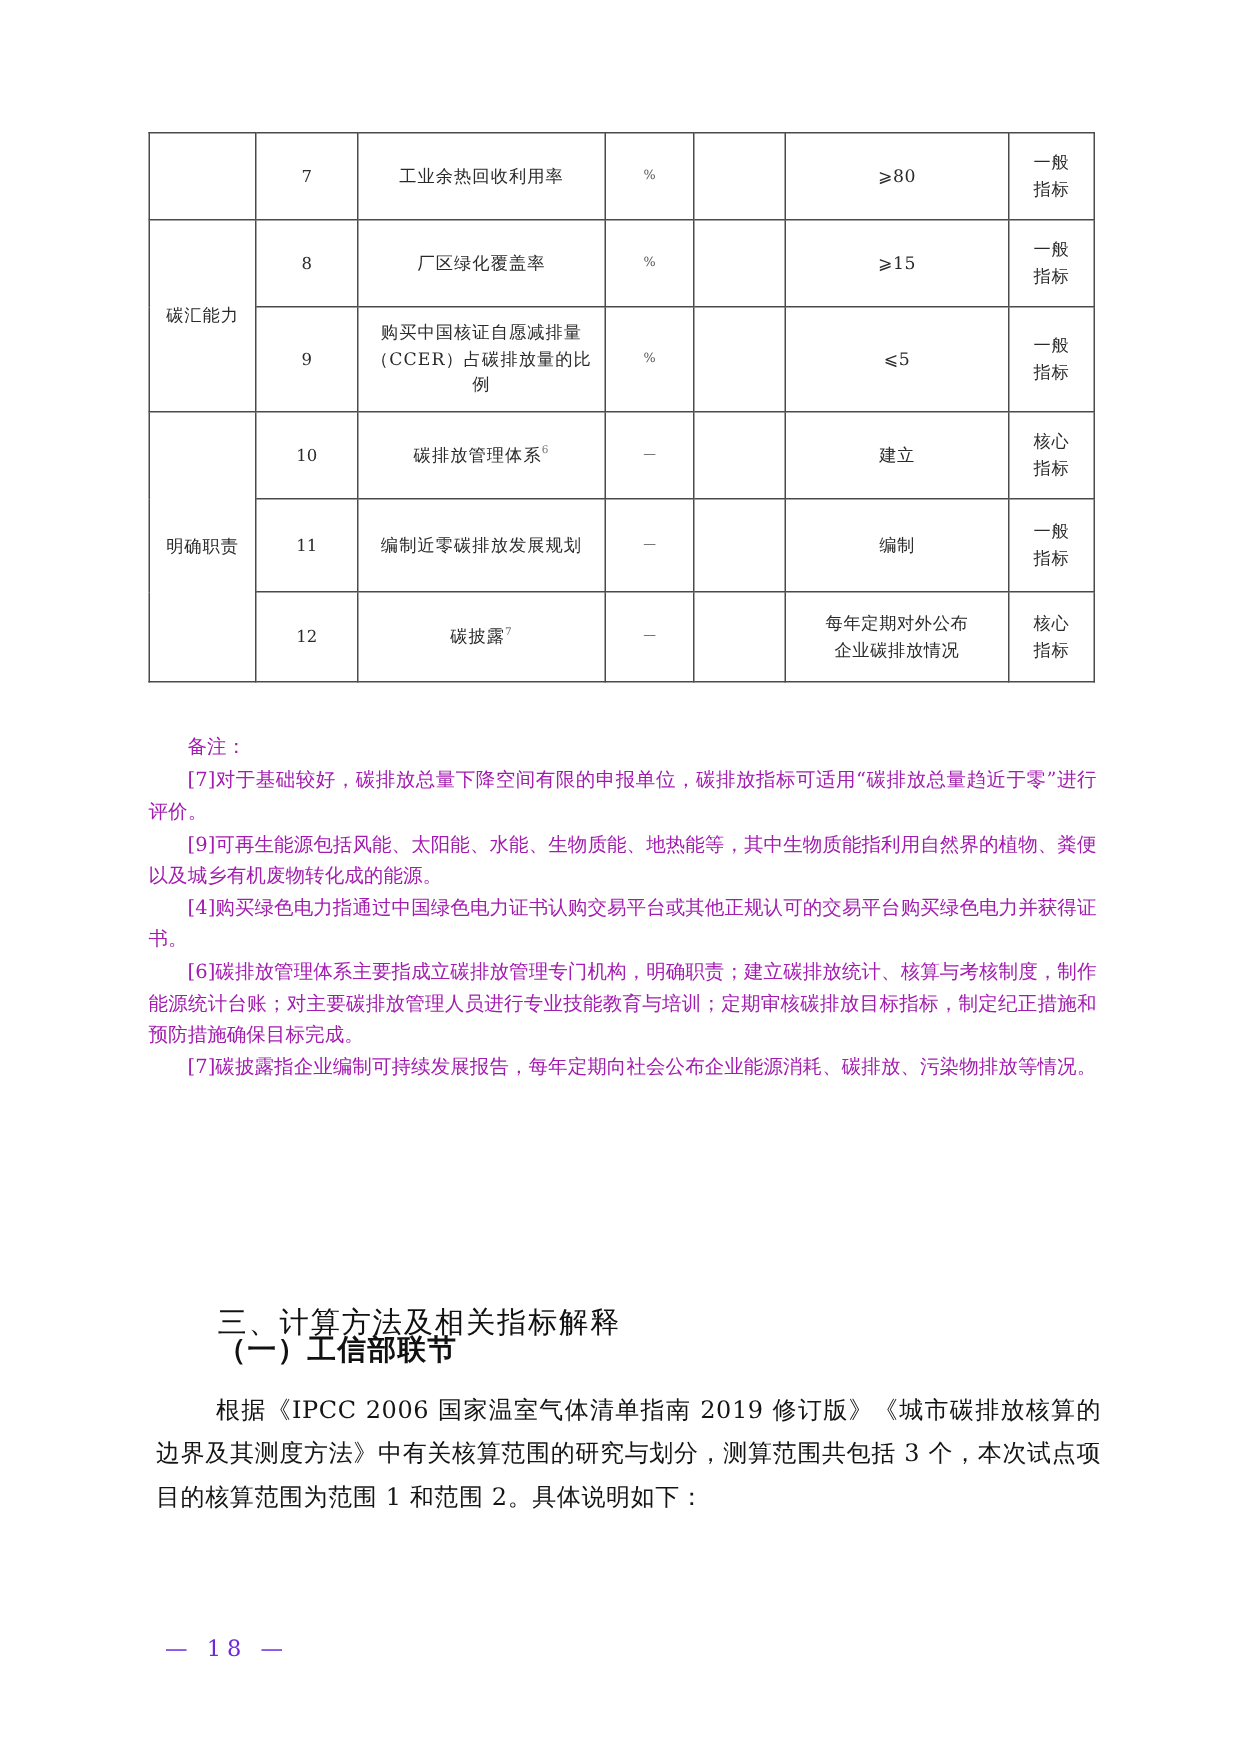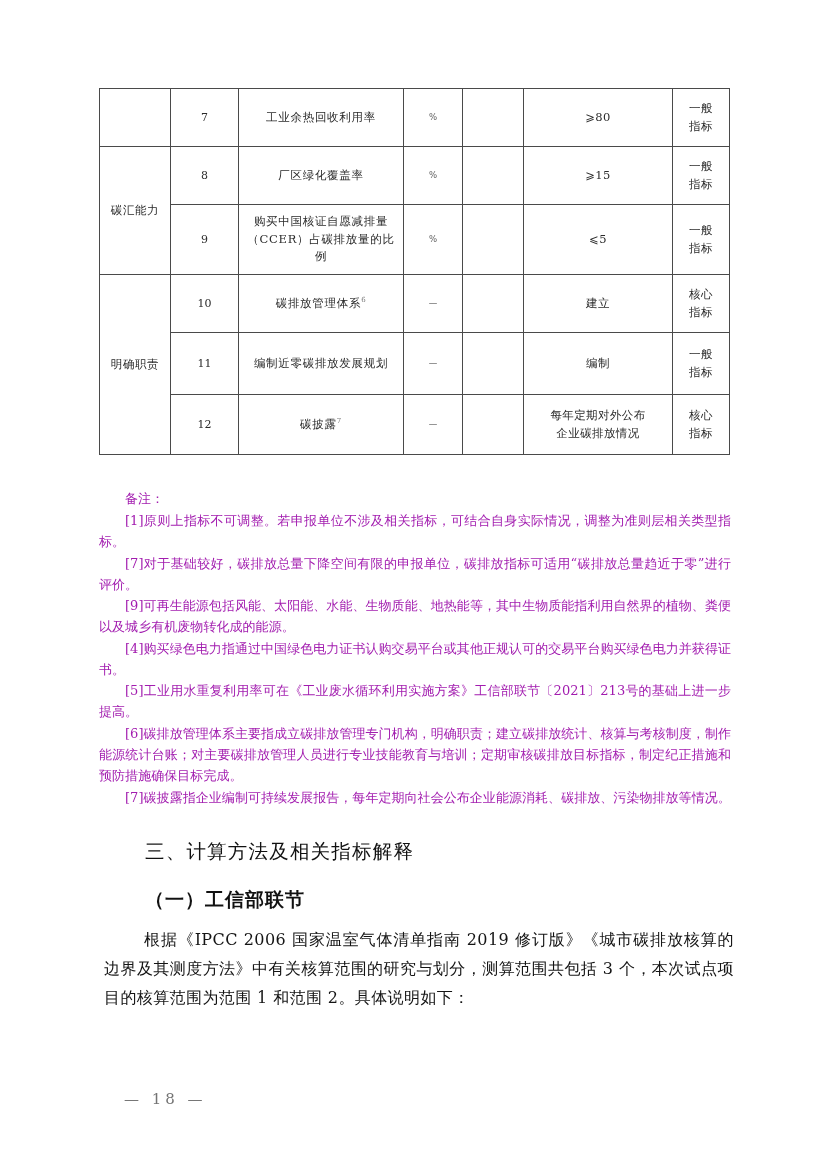--- a/index.html
+++ b/index.html
@@ -102,21 +102,21 @@
   
   .h-sec {
     position: absolute;
     left: 145px;
     font-family: "DejaVu Sans", "Liberation Sans", sans-serif;
     font-size: 19.5px;
     font-weight: 500;
     letter-spacing: 1.2px;
     color: #111;
   }
-  #heading-3 { top: 838px; }
+  #heading-3 { top: 868px; }
   #heading-3-1 {
     top: 887px;
     left: 145px;
     font-weight: 700;
     font-size: 19px;
     letter-spacing: 1px;
   }
 
   
   .body-para {
@@ -133,23 +133,22 @@
     font-family: "DejaVu Serif", "Liberation Serif", serif;
   }
 
   
   .footer {
     position: absolute;
     left: 110px;
     top: 1090px;
     font-size: 15px;
     letter-spacing: 4px;
-    color: #737373;
-    font-family: "DejaVu Serif", "Liberation Serif", serif;
-    margin-left: 14px;
+    color: #6d28d9;
+    font-family: "DejaVu Serif", "Liberation Serif", serif;
   }
 </style>
 </head>
 <body>
 
 <div class="page">
 
   <div class="table-wrap">
     <table class="ind-table">
       <colgroup>
@@ -239,25 +238,23 @@
             <div>核心</div>
             <div>指标</div>
           </td>
         </tr>
       </tbody>
     </table>
   </div>
 
   <div class="notes">
     <p class="note-label">备注：</p>
-    <p class="note-line">[1]原则上指标不可调整。若申报单位不涉及相关指标，可结合自身实际情况，调整为准则层相关类型指标。</p>
     <p class="note-line">[7]对于基础较好，碳排放总量下降空间有限的申报单位，碳排放指标可适用“碳排放总量趋近于零”进行评价。</p>
     <p class="note-line">[9]可再生能源包括风能、太阳能、水能、生物质能、地热能等，其中生物质能指利用自然界的植物、粪便以及城乡有机废物转化成的能源。</p>
     <p class="note-line">[4]购买绿色电力指通过中国绿色电力证书认购交易平台或其他正规认可的交易平台购买绿色电力并获得证书。</p>
-    <p class="note-line">[5]工业用水重复利用率可在《工业废水循环利用实施方案》工信部联节〔2021〕213号的基础上进一步提高。</p>
     <p class="note-line">[6]碳排放管理体系主要指成立碳排放管理专门机构，明确职责；建立碳排放统计、核算与考核制度，制作能源统计台账；对主要碳排放管理人员进行专业技能教育与培训；定期审核碳排放目标指标，制定纪正措施和预防措施确保目标完成。</p>
     <p class="note-line">[7]碳披露指企业编制可持续发展报告，每年定期向社会公布企业能源消耗、碳排放、污染物排放等情况。</p>
   </div>
 
   <div class="h-sec" id="heading-3">三、计算方法及相关指标解释</div>
   <div class="h-sec" id="heading-3-1">（一）工信部联节</div>
 
   <div class="body-para">根据《IPCC 2006 国家温室气体清单指南 2019 修订版》《城市碳排放核算的边界及其测度方法》中有关核算范围的研究与划分，测算范围共包括 3 个，本次试点项目的核算范围为范围 1 和范围 2。具体说明如下：</div>
 
   <div class="footer">—  18  —</div>

